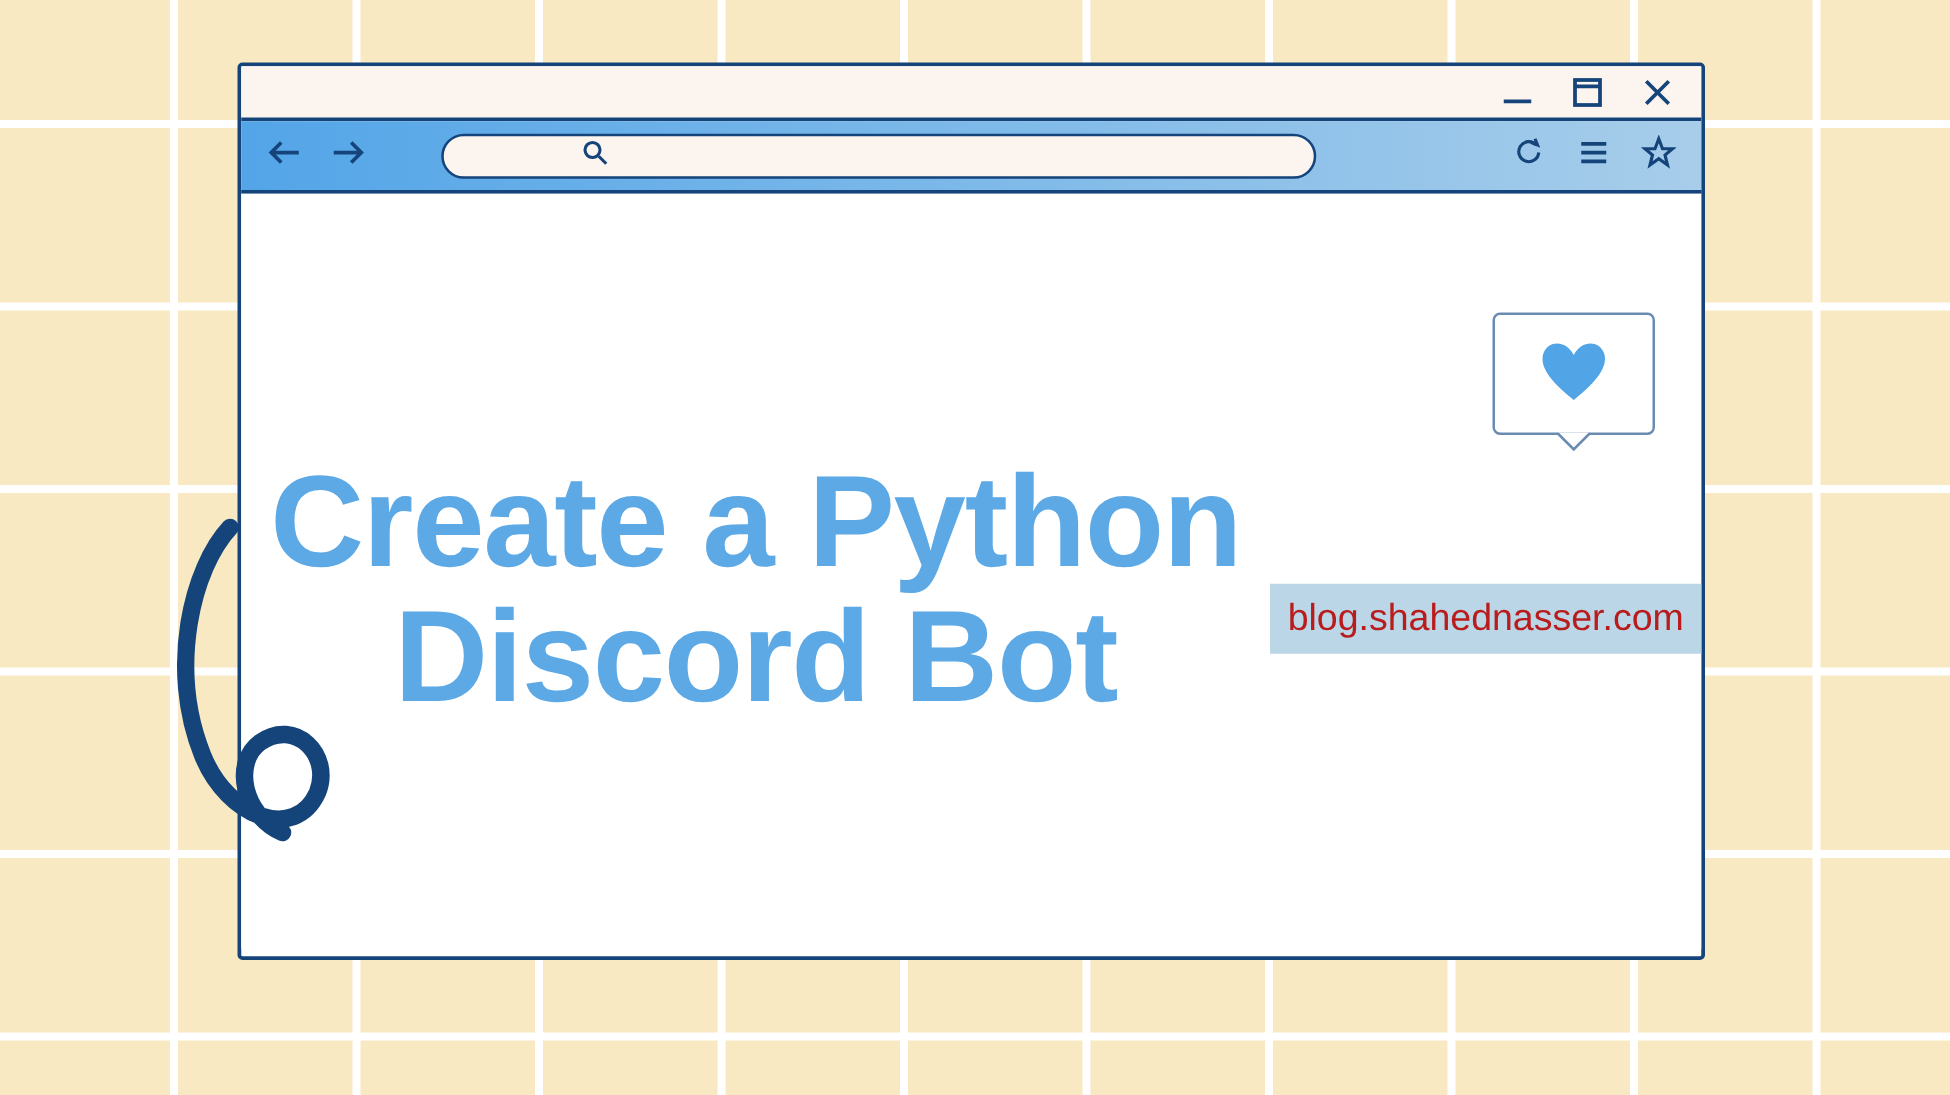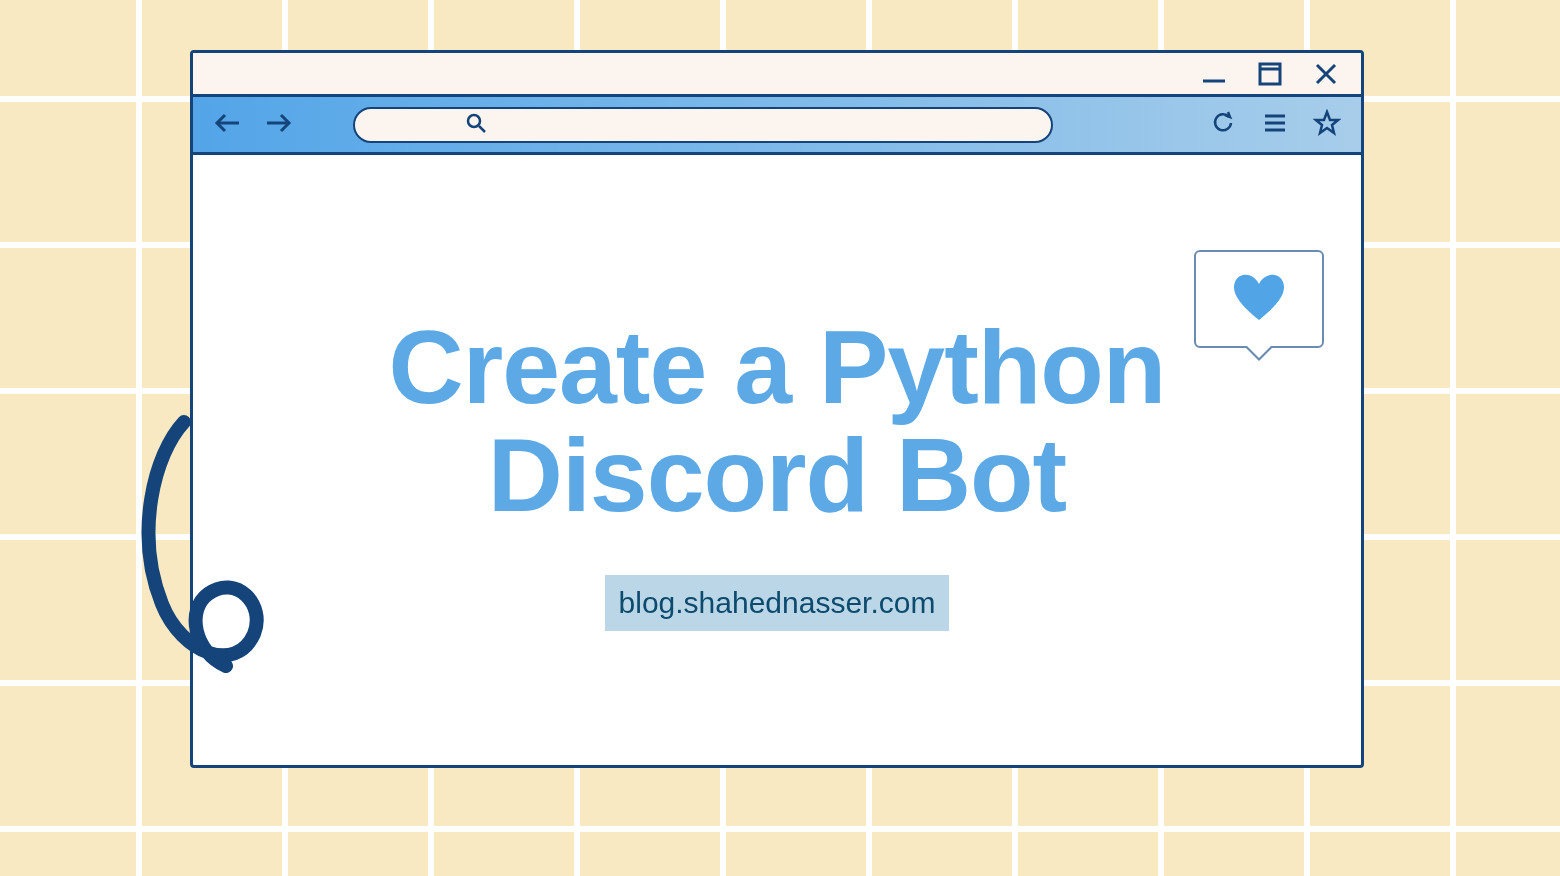--- a/index.html
+++ b/index.html
@@ -66,38 +66,37 @@
     display: flex;
     align-items: center;
     padding-left: 110px;
   }
   .toolbar-right { display: flex; align-items: center; gap: 24px; margin-left: auto; }
   
   .content {
     height: calc(100% - 44px - 58px - 6px);
     background: #ffffff;
     display: flex;
-    flex-direction: column;
-    align-items: center;
-    justify-content: center;
+    flex-direction: row;
+    align-items: center;
     padding-top: 30px;
   }
   .heading {
     font-size: 104px;
     font-weight: 900;
     color: #5ca9e6;
     text-align: center;
     line-height: 1.04;
     letter-spacing: -1px;
     font-family: Arial Black, Arial, sans-serif;
   }
   .url-badge {
     margin-top: 46px;
     background: #bbd6e6;
-    color: #0c4a6e;
+    color: #b91c1c;
     font-size: 30px;
     padding: 11px 14px;
     font-weight: 500;
   }
   
   .heart-popup {
     position: absolute;
     left: 1194px;
     top: 250px;
     width: 130px;

